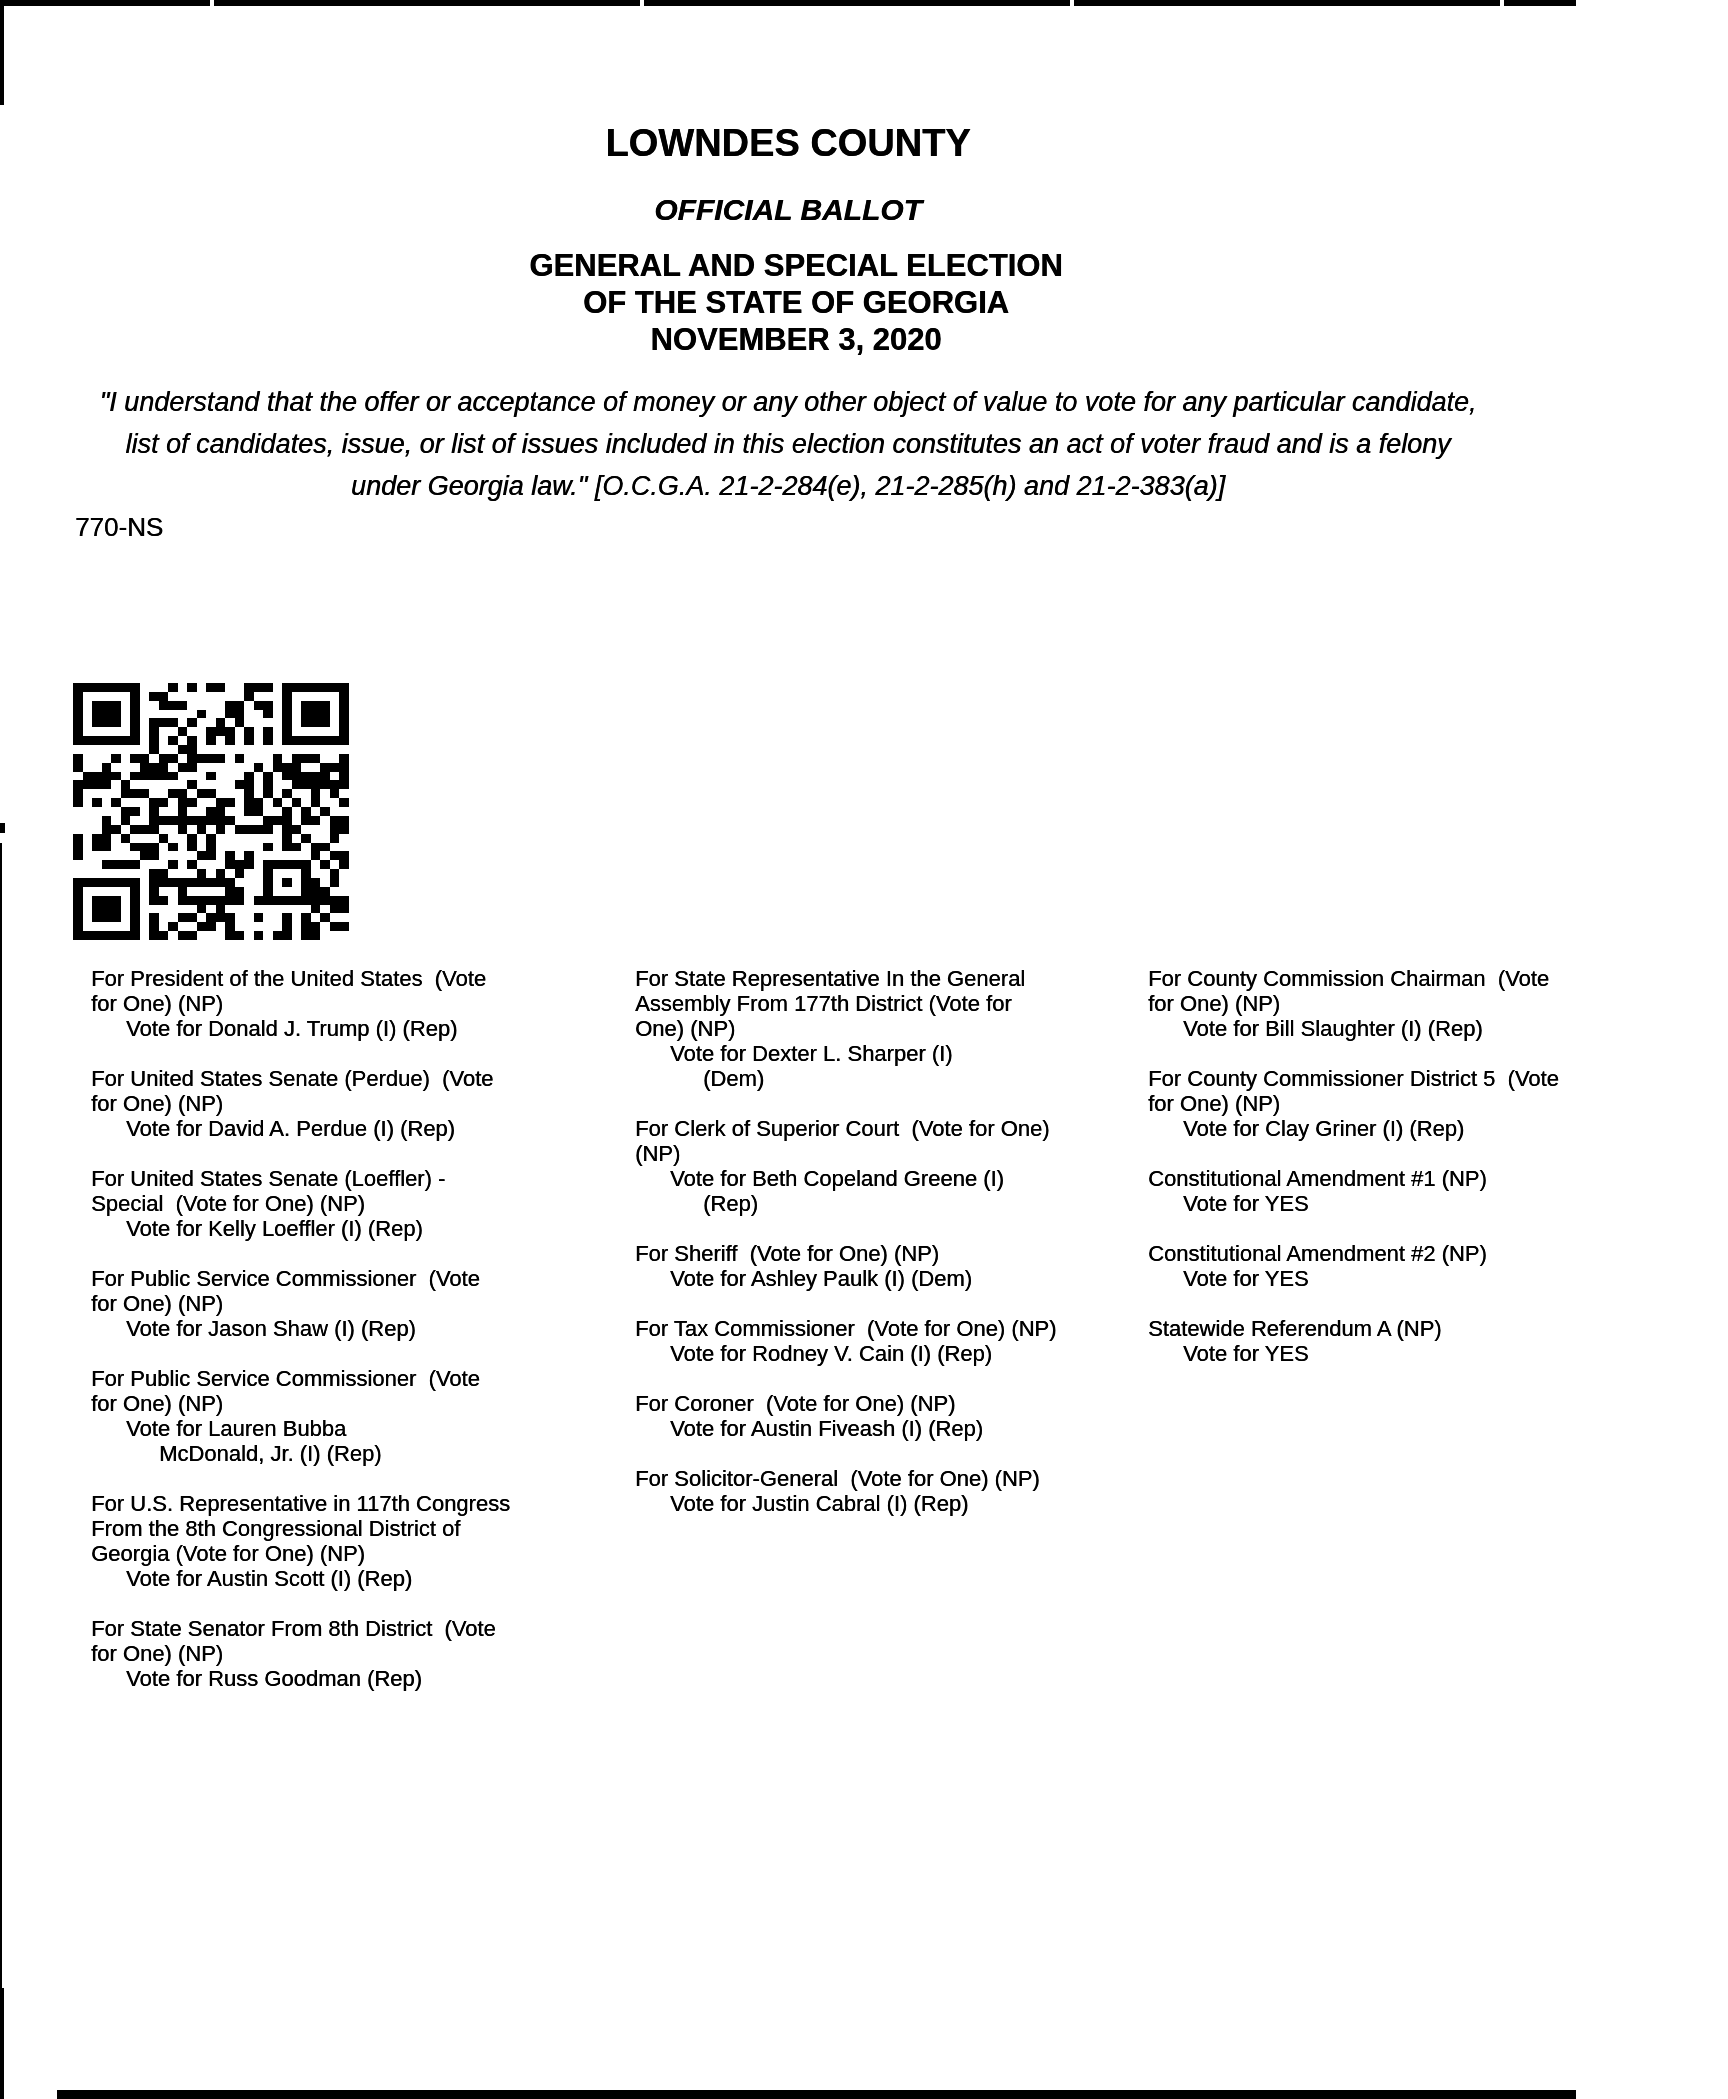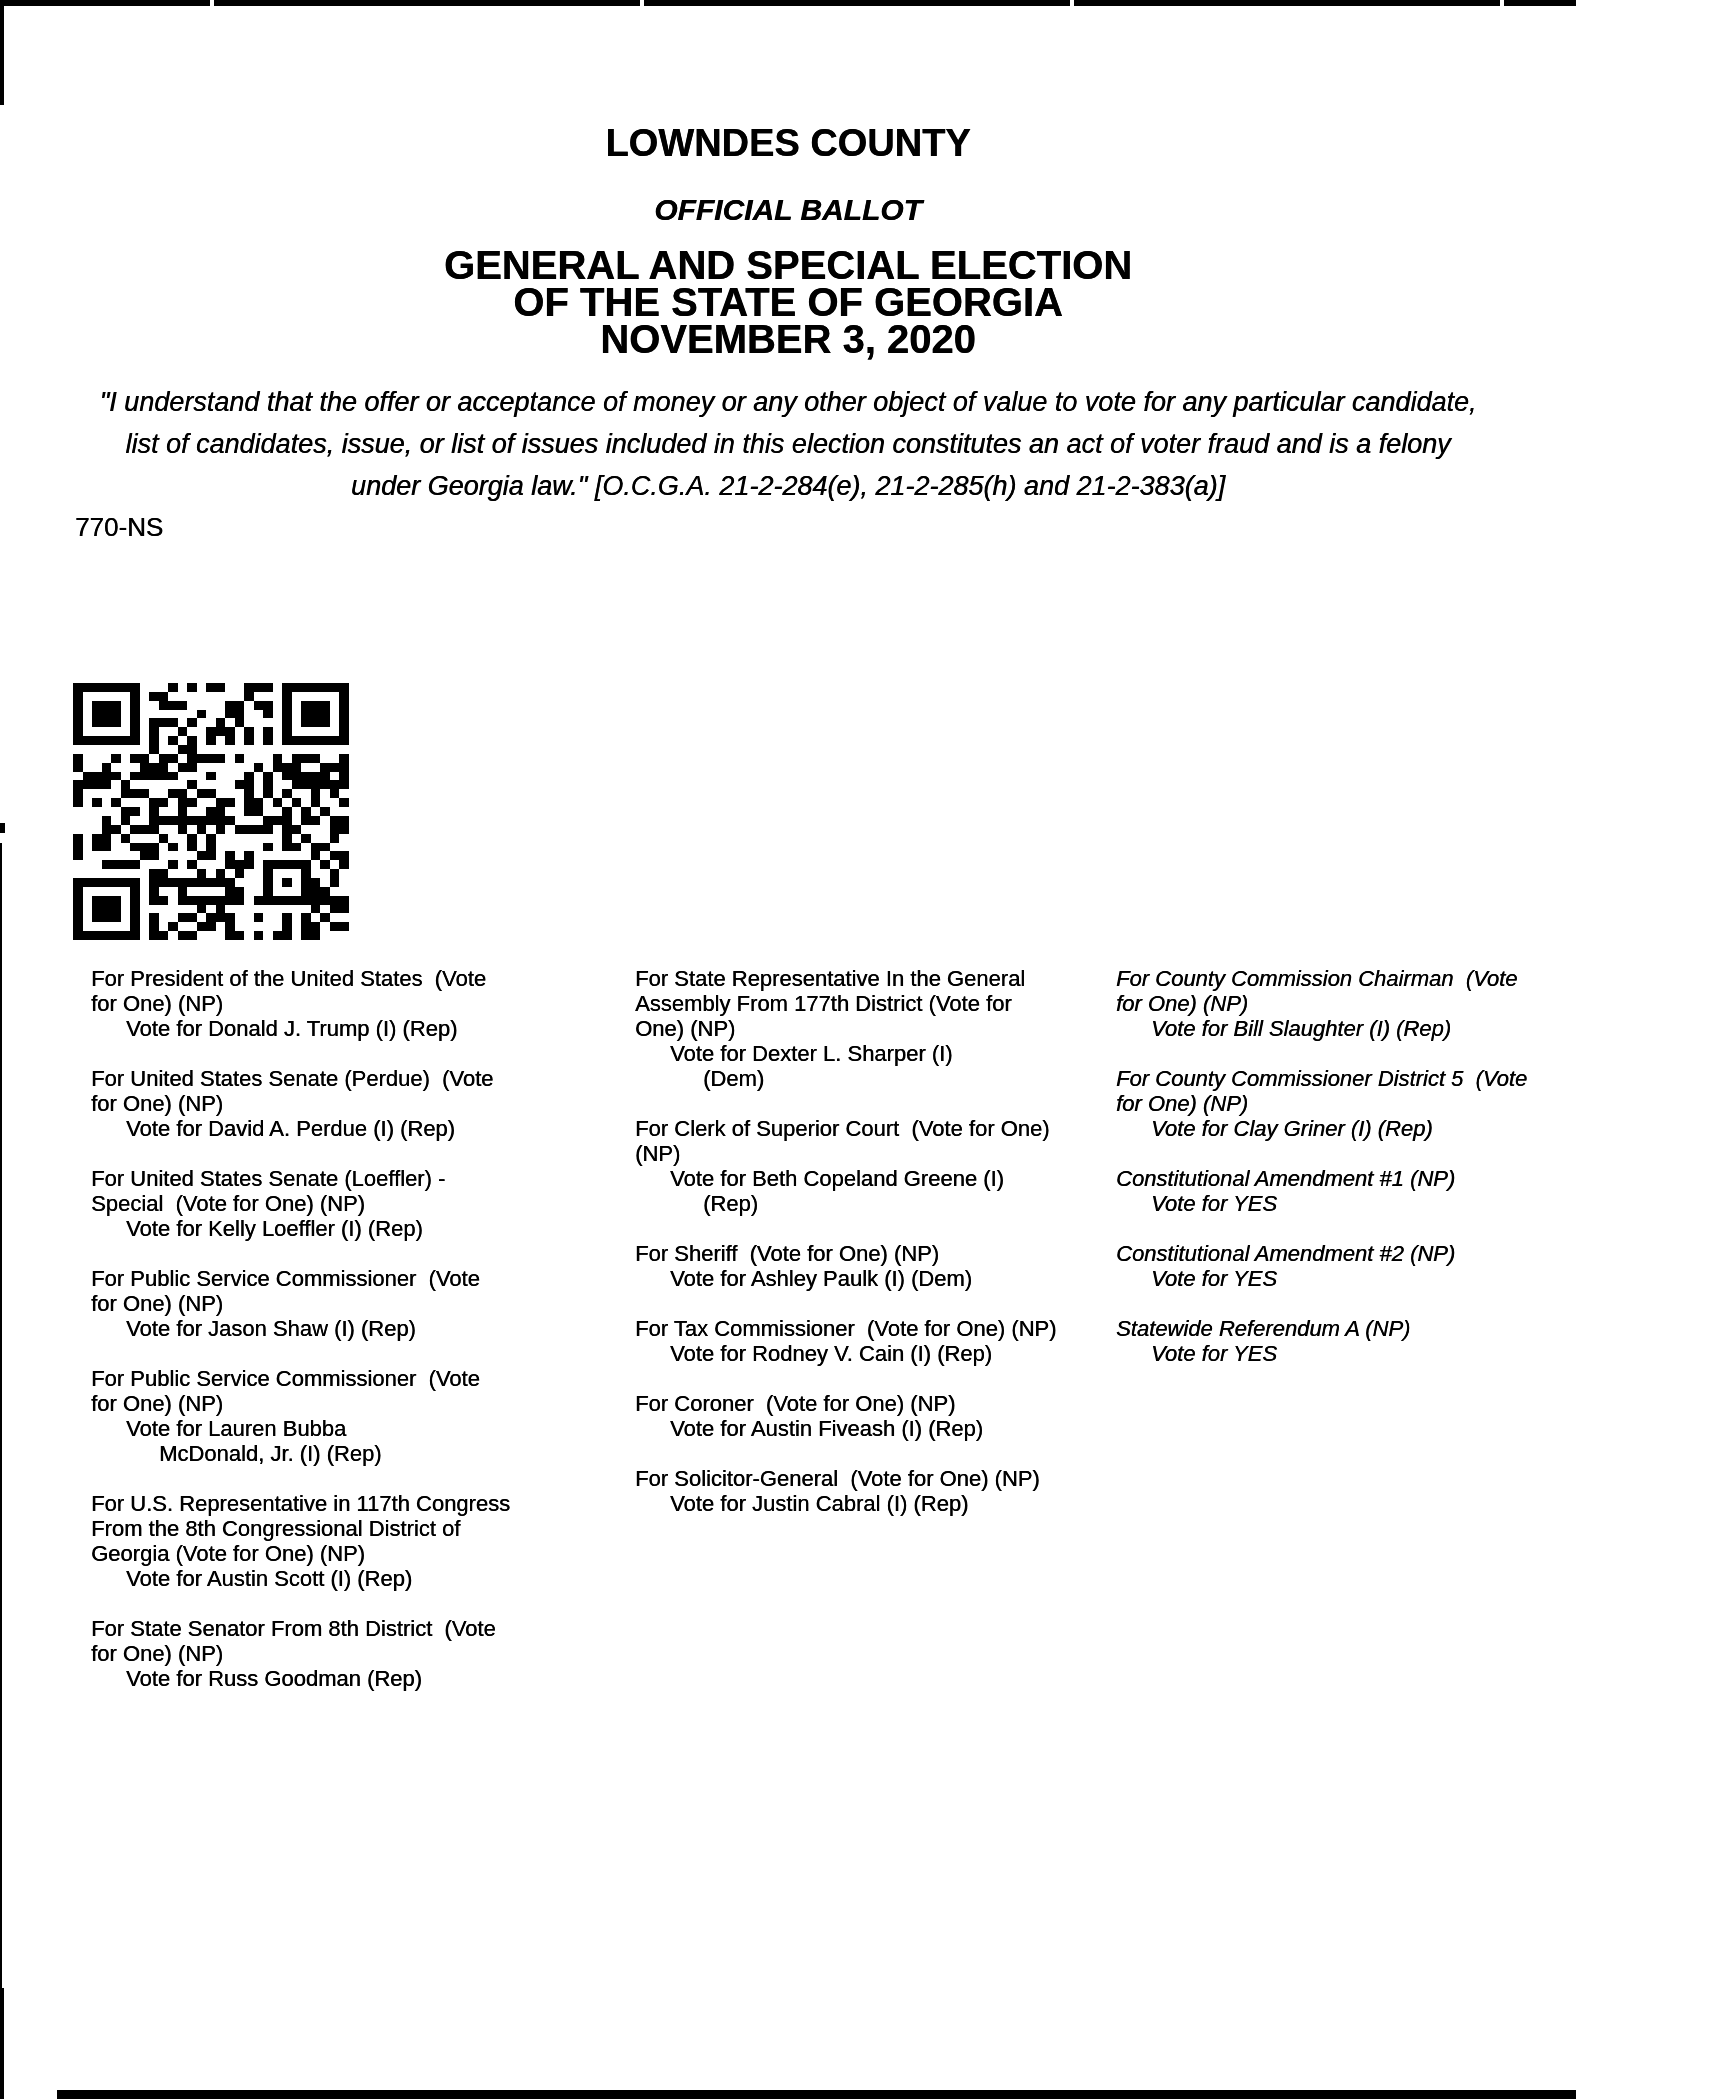--- a/index.html
+++ b/index.html
@@ -15,34 +15,34 @@
   .bottom-bar{left:57px;top:2090px;width:1671px;height:9px;}
   .left-line-top{left:0;top:5px;width:4px;height:100px;}
   .left-tick{left:0;top:823px;width:5px;height:10px;}
   .left-line{left:0;top:843px;width:2px;height:1147px;}
   .left-line-bottom{left:0;top:1988px;width:4px;height:111px;}
   
   .h-county{position:absolute;top:122px;left:0;width:100%;text-align:center;
     font-size:38px;font-weight:bold;}
   .h-ballot{position:absolute;top:193px;left:0;width:100%;text-align:center;
     font-size:30px;font-weight:bold;font-style:italic;}
-  .h-election{position:absolute;top:247px;left:0;width:100%;text-align:center;
-    font-size:40px;font-weight:bold;line-height:37px;}
+  .h-election{position:absolute;top:247px;left:8px;width:100%;text-align:center;
+    font-size:31px;font-weight:bold;line-height:37px;}
   
   .disclaimer{position:absolute;top:381px;left:0;width:100%;text-align:center;
     font-style:italic;font-size:27px;line-height:42px;}
   .disclaimer div{white-space:pre;}
   
   .ballot-code{position:absolute;top:512px;left:75px;font-size:26px;}
   .qr{position:absolute;top:683px;left:73px;width:276px;height:257px;}
   
   .col{position:absolute;top:966px;font-size:22px;line-height:25px;}
   .col-1{left:75px;width:540px;}
   .col-2{left:619px;width:540px;}
-  .col-3{left:1100px;width:562px;font-style:italic;}
+  .col-3{left:1132px;width:562px;}
   .contest{margin-bottom:25px;}
   .line{white-space:pre;margin-left:16px;}
   .vote-line{padding-left:35px;}
   .vote-cont{padding-left:68px;}
   
   .page-number{position:absolute;top:1780px;left:80px;width:1640px;text-align:right;font-size:31px;}
 </style>
 </head>
 <body>
 

